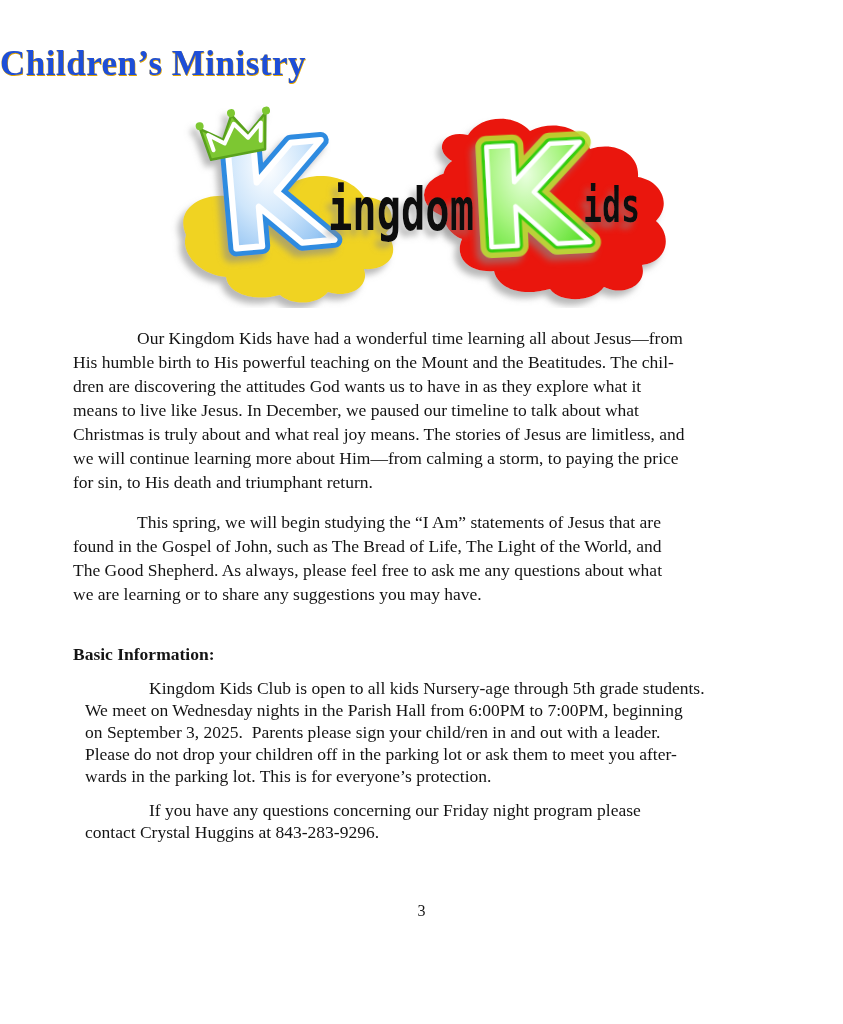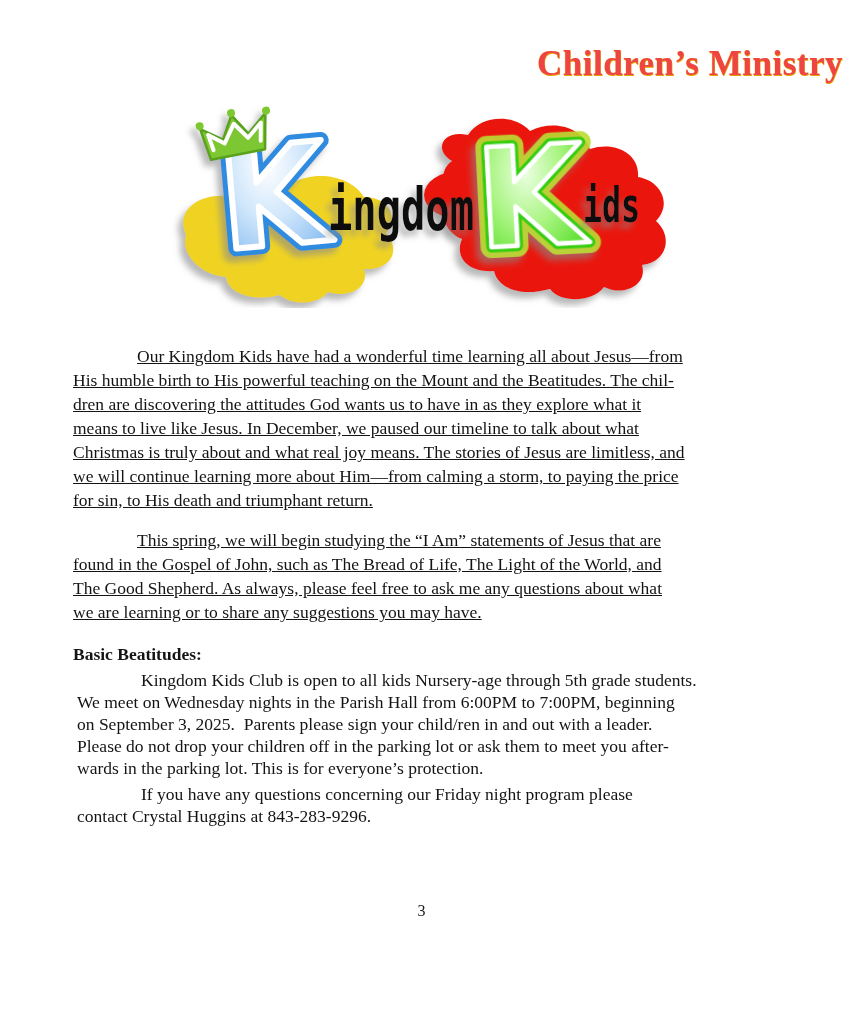--- a/index.html
+++ b/index.html
@@ -6,40 +6,40 @@
   .page {
     position:relative;
     width:843px; height:1024px;
     background:#ffffff;
     font-family:"Liberation Serif", serif;
     color:#141414;
     overflow:hidden;
   }
   .title {
     position:absolute; top:44px; left:0; width:100%;
-    text-align:right;
+    text-align:left;
     font-size:35px; font-weight:bold; letter-spacing:0.5px;
-    color:#ef4444;
+    color:#1d4ed8;
     text-shadow:0.5px 1px 0 #e3a400, -0.5px -0.5px 0 #ffe08a;
   }
   .logo { position:absolute; left:160px; top:103px; width:520px; height:205px; }
   .text-block { position:absolute; left:73px; width:716px; }
-  .intro { top:344px;text-decoration:underline; }
+  .intro { top:326px; }
   .para {
     margin:0; white-space:pre;
     font-size:17.5px; line-height:24px;
     text-indent:64px;
   }
   .para + .para { margin-top:16px; }
   .basic { top:643px; }
   .basic-heading {
     font-weight:bold; font-size:17.5px; line-height:22px; white-space:pre;
   }
   .bpara {
-    margin:4px; white-space:pre;
+    margin:12px; white-space:pre;
     font-size:17.5px; line-height:22px;
     text-indent:64px;
   }
   .pagenum {
     position:absolute; top:902px; left:0; width:100%;
     text-align:center; font-size:16px; color:#1a1a1a;
   }
 </style>
 </head>
 <body>
@@ -119,21 +119,21 @@
 Christmas is truly about and what real joy means. The stories of Jesus are limitless, and
 we will continue learning more about Him—from calming a storm, to paying the price
 for sin, to His death and triumphant return.</p>
     <p class="para">This spring, we will begin studying the “I Am” statements of Jesus that are
 found in the Gospel of John, such as The Bread of Life, The Light of the World, and
 The Good Shepherd. As always, please feel free to ask me any questions about what
 we are learning or to share any suggestions you may have.</p>
   </div>
 
   <div class="text-block basic">
-    <div class="basic-heading">Basic Beatitudes:</div>
+    <div class="basic-heading">Basic Information:</div>
     <p class="bpara">Kingdom Kids Club is open to all kids Nursery-age through 5th grade students.
 We meet on Wednesday nights in the Parish Hall from 6:00PM to 7:00PM, beginning
 on September 3, 2025.  Parents please sign your child/ren in and out with a leader.
 Please do not drop your children off in the parking lot or ask them to meet you after-
 wards in the parking lot. This is for everyone’s protection.</p>
     <p class="bpara">If you have any questions concerning our Friday night program please
 contact Crystal Huggins at 843-283-9296.</p>
   </div>
 
   <div class="pagenum">3</div>

